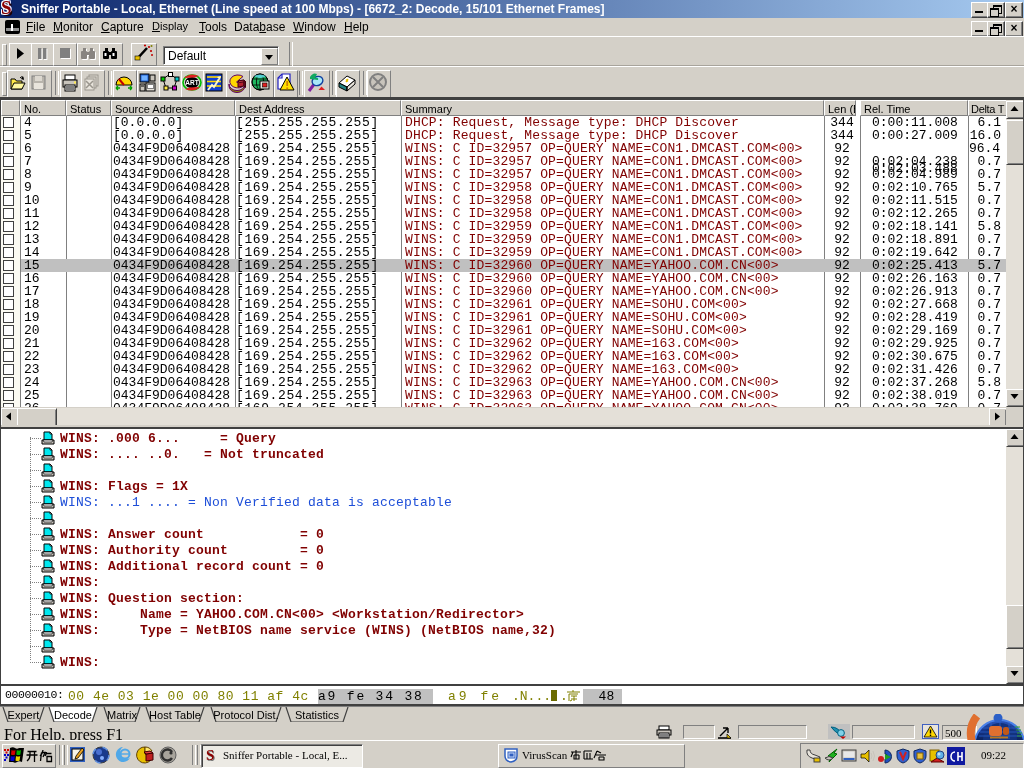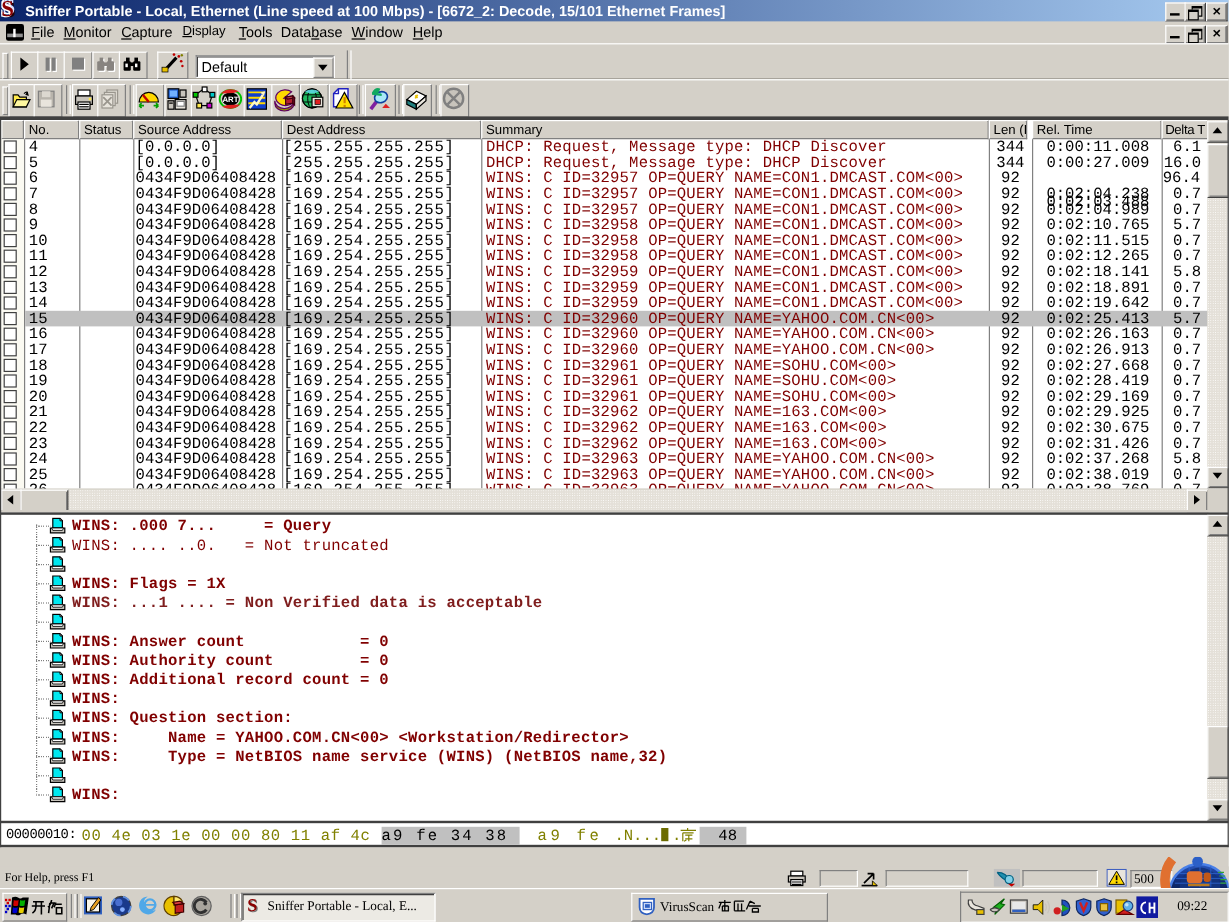--- a/index.html
+++ b/index.html
@@ -515,29 +515,29 @@
 <div id="decode" class="abs" style="left:0;top:427px;width:1024px;height:257px;background:#FFFFFF;border-top:2px solid #404040;box-sizing:border-box;overflow:hidden;">
 <div class="abs" style="left:0;top:0;width:1024px;height:255px;">
   <div class="abs" style="left:30px;top:8px;width:1px;height:224px;background:repeating-linear-gradient(to bottom,#808080 0 1px,transparent 1px 2px);"></div>
   <div class="abs" style="left:30px;top:9px;width:12px;height:1px;background:repeating-linear-gradient(to right,#808080 0 1px,transparent 1px 2px);"></div>
   <div class="abs" style="left:41px;top:2px;width:15px;height:15px;"><svg width="15" height="15" viewBox="0 0 15 15">
             <path d="M3 1 L9 1 L11 3 L11 9 L3 9 Z" fill="#00E8F0" stroke="#000" stroke-width="1"></path>
             <path d="M9 1 L9 3 L11 3 Z" fill="#fff" stroke="#000" stroke-width="0.8"></path>
             <path d="M1 9 L13 9 L13 13 L1 13 Z" fill="#C8C4BC" stroke="#000" stroke-width="1"></path>
             <path d="M2 9 L12 9 L11 11 L3 11 Z" fill="#fff" stroke="#000" stroke-width="0.7"></path>
           </svg></div>
-  <div class="abs mono" style="left:60px;top:3px;height:13px;line-height:13px;color:#800000;font-weight:bold;letter-spacing:0.2px;">WINS: .000 7...     = Query</div>
+  <div class="abs mono" style="left:60px;top:3px;height:13px;line-height:13px;color:#800000;font-weight:bold;letter-spacing:0.2px;">WINS: .000 6...     = Query</div>
   <div class="abs" style="left:30px;top:25px;width:12px;height:1px;background:repeating-linear-gradient(to right,#808080 0 1px,transparent 1px 2px);"></div>
   <div class="abs" style="left:41px;top:18px;width:15px;height:15px;"><svg width="15" height="15" viewBox="0 0 15 15">
             <path d="M3 1 L9 1 L11 3 L11 9 L3 9 Z" fill="#00E8F0" stroke="#000" stroke-width="1"></path>
             <path d="M9 1 L9 3 L11 3 Z" fill="#fff" stroke="#000" stroke-width="0.8"></path>
             <path d="M1 9 L13 9 L13 13 L1 13 Z" fill="#C8C4BC" stroke="#000" stroke-width="1"></path>
             <path d="M2 9 L12 9 L11 11 L3 11 Z" fill="#fff" stroke="#000" stroke-width="0.7"></path>
           </svg></div>
-  <div class="abs mono" style="left:60px;top:19px;height:13px;line-height:13px;color:#800000;font-weight:normal;letter-spacing:0.2px;">WINS: .... ..0.   = Not truncated</div>
+  <div class="abs mono" style="left:60px;top:19px;height:13px;line-height:13px;color:#800000;font-weight:bold;letter-spacing:0.2px;">WINS: .... ..0.   = Not truncated</div>
   <div class="abs" style="left:30px;top:41px;width:12px;height:1px;background:repeating-linear-gradient(to right,#808080 0 1px,transparent 1px 2px);"></div>
   <div class="abs" style="left:41px;top:34px;width:15px;height:15px;"><svg width="15" height="15" viewBox="0 0 15 15">
             <path d="M3 1 L9 1 L11 3 L11 9 L3 9 Z" fill="#00E8F0" stroke="#000" stroke-width="1"></path>
             <path d="M9 1 L9 3 L11 3 Z" fill="#fff" stroke="#000" stroke-width="0.8"></path>
             <path d="M1 9 L13 9 L13 13 L1 13 Z" fill="#C8C4BC" stroke="#000" stroke-width="1"></path>
             <path d="M2 9 L12 9 L11 11 L3 11 Z" fill="#fff" stroke="#000" stroke-width="0.7"></path>
           </svg></div>
   <div class="abs" style="left:30px;top:57px;width:12px;height:1px;background:repeating-linear-gradient(to right,#808080 0 1px,transparent 1px 2px);"></div>
   <div class="abs" style="left:41px;top:50px;width:15px;height:15px;"><svg width="15" height="15" viewBox="0 0 15 15">
             <path d="M3 1 L9 1 L11 3 L11 9 L3 9 Z" fill="#00E8F0" stroke="#000" stroke-width="1"></path>
@@ -546,21 +546,21 @@
             <path d="M2 9 L12 9 L11 11 L3 11 Z" fill="#fff" stroke="#000" stroke-width="0.7"></path>
           </svg></div>
   <div class="abs mono" style="left:60px;top:51px;height:13px;line-height:13px;color:#800000;font-weight:bold;letter-spacing:0.2px;">WINS: Flags = 1X</div>
   <div class="abs" style="left:30px;top:73px;width:12px;height:1px;background:repeating-linear-gradient(to right,#808080 0 1px,transparent 1px 2px);"></div>
   <div class="abs" style="left:41px;top:66px;width:15px;height:15px;"><svg width="15" height="15" viewBox="0 0 15 15">
             <path d="M3 1 L9 1 L11 3 L11 9 L3 9 Z" fill="#00E8F0" stroke="#000" stroke-width="1"></path>
             <path d="M9 1 L9 3 L11 3 Z" fill="#fff" stroke="#000" stroke-width="0.8"></path>
             <path d="M1 9 L13 9 L13 13 L1 13 Z" fill="#C8C4BC" stroke="#000" stroke-width="1"></path>
             <path d="M2 9 L12 9 L11 11 L3 11 Z" fill="#fff" stroke="#000" stroke-width="0.7"></path>
           </svg></div>
-  <div class="abs mono" style="left:60px;top:67px;height:13px;line-height:13px;color:#7f1d1d;font-weight:bold;letter-spacing:0.2px;">WINS: ...1 .... = Non Verified data is acceptable</div>
+  <div class="abs mono" style="left:60px;top:67px;height:13px;line-height:13px;color:#1d4ed8;font-weight:normal;letter-spacing:0.2px;">WINS: ...1 .... = Non Verified data is acceptable</div>
   <div class="abs" style="left:30px;top:89px;width:12px;height:1px;background:repeating-linear-gradient(to right,#808080 0 1px,transparent 1px 2px);"></div>
   <div class="abs" style="left:41px;top:82px;width:15px;height:15px;"><svg width="15" height="15" viewBox="0 0 15 15">
             <path d="M3 1 L9 1 L11 3 L11 9 L3 9 Z" fill="#00E8F0" stroke="#000" stroke-width="1"></path>
             <path d="M9 1 L9 3 L11 3 Z" fill="#fff" stroke="#000" stroke-width="0.8"></path>
             <path d="M1 9 L13 9 L13 13 L1 13 Z" fill="#C8C4BC" stroke="#000" stroke-width="1"></path>
             <path d="M2 9 L12 9 L11 11 L3 11 Z" fill="#fff" stroke="#000" stroke-width="0.7"></path>
           </svg></div>
   <div class="abs" style="left:30px;top:105px;width:12px;height:1px;background:repeating-linear-gradient(to right,#808080 0 1px,transparent 1px 2px);"></div>
   <div class="abs" style="left:41px;top:98px;width:15px;height:15px;"><svg width="15" height="15" viewBox="0 0 15 15">
             <path d="M3 1 L9 1 L11 3 L11 9 L3 9 Z" fill="#00E8F0" stroke="#000" stroke-width="1"></path>
@@ -646,24 +646,40 @@
 </div>
 
 <div id="hexpane" class="abs" style="left:0;top:684px;width:1024px;height:22px;background:#FFFFFF;border-top:2px solid #404040;border-bottom:2px solid #404040;box-sizing:border-box;">
   <div class="abs mono" style="left:5px;top:1px;width:1010px;height:17px;"><span style="color:#000;font-size:11.5px;letter-spacing:-0.4px;">00000010:</span><span class="abs" style="left:63px;top:2px;color:#808000;letter-spacing:0.5px;">00 4e 03 1e 00 00 80 11 af 4c </span><span class="abs" style="left:313px;top:2px;color:#000;background:#C0C0C0;letter-spacing:1.8px;">a9 fe 34 38&nbsp;</span><span class="abs" style="left:443px;top:2px;color:#808000;letter-spacing:3px;">a9 fe</span><span class="abs" style="left:507px;top:2px;color:#808000;">.N....</span><span class="abs" style="left:546px;top:3px;width:6px;height:11px;background:#6B6B00;"></span><span class="abs" style="left:555px;top:2px;color:#808000;">.</span><svg class="abs" style="left:562px;top:3px;" width="13" height="12">
           <g stroke="#808000" stroke-width="1" fill="none">
             <path d="M6 0 v2 M0 2 h13 M2 4 h9 M2 4 v7 M4 6 h6 M4 9 h6 M7 6 v5 M3 11 l2 -1"></path>
           </g>
         </svg><span class="abs" style="left:578px;top:2px;color:#000;background:#C0C0C0;">&nbsp;&nbsp;48&nbsp;</span></div>
 </div>
 
+<div id="tabs" class="abs" style="left:0;top:706px;width:1024px;height:16px;background:#D4D0C8;border-top:1px solid #808080;">
+<svg class="abs" style="left:0;top:0;" width="1024" height="16">
+<path d="M3 0 L8 15 L39 15 L44 0" fill="#D4D0C8" stroke="#404040" stroke-width="1.2"></path>
+<path d="M49 0 L54 15 L92 15 L97 0" fill="#FFFFFF" stroke="#404040" stroke-width="1.2"></path>
+<path d="M104 0 L109 15 L135 15 L140 0" fill="#D4D0C8" stroke="#404040" stroke-width="1.2"></path>
+<path d="M146 0 L151 15 L199 15 L204 0" fill="#D4D0C8" stroke="#404040" stroke-width="1.2"></path>
+<path d="M211 0 L216 15 L276 15 L281 0" fill="#D4D0C8" stroke="#404040" stroke-width="1.2"></path>
+<path d="M286 0 L291 15 L343 15 L348 0" fill="#D4D0C8" stroke="#404040" stroke-width="1.2"></path>
+<text x="23.5" y="11.5" font-family="Liberation Sans" font-size="11" text-anchor="middle" fill="#000">Expert</text>
+<text x="73.0" y="11.5" font-family="Liberation Sans" font-size="11" text-anchor="middle" fill="#000">Decode</text>
+<text x="122.0" y="11.5" font-family="Liberation Sans" font-size="11" text-anchor="middle" fill="#000">Matrix</text>
+<text x="175.0" y="11.5" font-family="Liberation Sans" font-size="11" text-anchor="middle" fill="#000">Host Table</text>
+<text x="246.0" y="11.5" font-family="Liberation Sans" font-size="11" text-anchor="middle" fill="#000">Protocol Dist.</text>
+<text x="317.0" y="11.5" font-family="Liberation Sans" font-size="11" text-anchor="middle" fill="#000">Statistics</text>
+</svg>
+</div>
 </div>
 
 <div id="status" class="abs" style="left:0;top:722px;width:1024px;height:18px;background:#D4D0C8;">
-  <div class="abs" style="left:4px;top:4px;font-size:10px;">For Help, press F1</div>
+  <div class="abs" style="left:4px;top:4px;font-size:16px;">For Help, press F1</div>
   <div class="abs" style="left:655px;top:3px;"><svg width="20" height="14">
         <rect x="4" y="1" width="10" height="4" fill="#fff" stroke="#000"></rect>
         <rect x="2" y="5" width="14" height="5" fill="#C8C4BC" stroke="#000"></rect>
         <rect x="4" y="8" width="10" height="5" fill="#fff" stroke="#000"></rect>
         <line x1="5" y1="10" x2="13" y2="10" stroke="#000"></line>
         <line x1="5" y1="12" x2="13" y2="12" stroke="#000"></line>
       </svg></div>
   <div class="abs sunken" style="left:683px;top:3px;width:30px;height:12px;background:#D4D0C8;"></div>
   <div class="abs" style="left:716px;top:3px;"><svg width="18" height="14">
         <path d="M2 13 h13" stroke="#000" stroke-width="1.6"></path>
@@ -784,21 +800,21 @@
         <path d="M13 6 A5.5 5.5 0 1 0 13 12" fill="none" stroke="#303030" stroke-width="2.4"></path>
         <circle cx="12" cy="7" r="1.6" fill="#303030"></circle>
       </svg></div>
   <div class="abs" style="left:192px;top:4px;width:2px;height:20px;border-left:1px solid #808080;border-right:1px solid #fff;"></div>
   <div class="abs" style="left:197px;top:4px;width:2px;height:20px;border-left:1px solid #808080;border-right:1px solid #fff;"></div>
 
   <div class="abs" style="left:201px;top:3px;width:160px;height:22px;background:#ECEAE4;border-top:1px solid #808080;border-left:1px solid #808080;border-bottom:1px solid #fff;border-right:1px solid #fff;box-shadow:inset 1px 1px 0 #404040;">
     <span style="position:absolute;left:4px;top:2px;width:16px;height:16px;font-weight:bold;font-size:15px;color:#8B0000;text-shadow:1px 1px 0 #777;">S</span>
     <span style="position:absolute;left:21px;top:4px;font-size:11px;white-space:nowrap;">Sniffer Portable - Local, E...</span>
   </div>
-  <div class="btn" style="left:526px;top:3px;width:162px;height:22px;">
+  <div class="btn" style="left:498px;top:3px;width:162px;height:22px;padding-left:23px;">
     <svg class="abs" style="left:4px;top:2px;" width="16" height="16">
         <path d="M2 2 h12 v7 q0 5 -6 6 q-6 -1 -6 -6 Z" fill="#fff" stroke="#3060C0" stroke-width="1.5"></path>
         <rect x="5" y="5" width="7" height="6" fill="#C8D8F8" stroke="#3060C0"></rect>
         <rect x="6.5" y="6.5" width="4" height="3" fill="#3060C0"></rect>
       </svg>
     <span style="position:absolute;left:23px;top:4px;font-size:11px;">VirusScan <svg width="38" height="12" viewBox="0 0 38 12" style="vertical-align:-2px;">
           <g stroke="#000" stroke-width="1.1" fill="none">
             <path d="M1 3 h10 M3 3 l-2 5 M4 6 h5 M4 6 v4 h5 v-4 M6 1 v9"></path>
             <path d="M14 2 v8 M14 2 h8 M17 4 v6 M20 4 v6 M14 10 h9"></path>
             <path d="M27 2 l-3 7 M27 2 l4 2 M26 6 h10 M29 8 h5 M29 8 v3 h5 v-3"></path>

